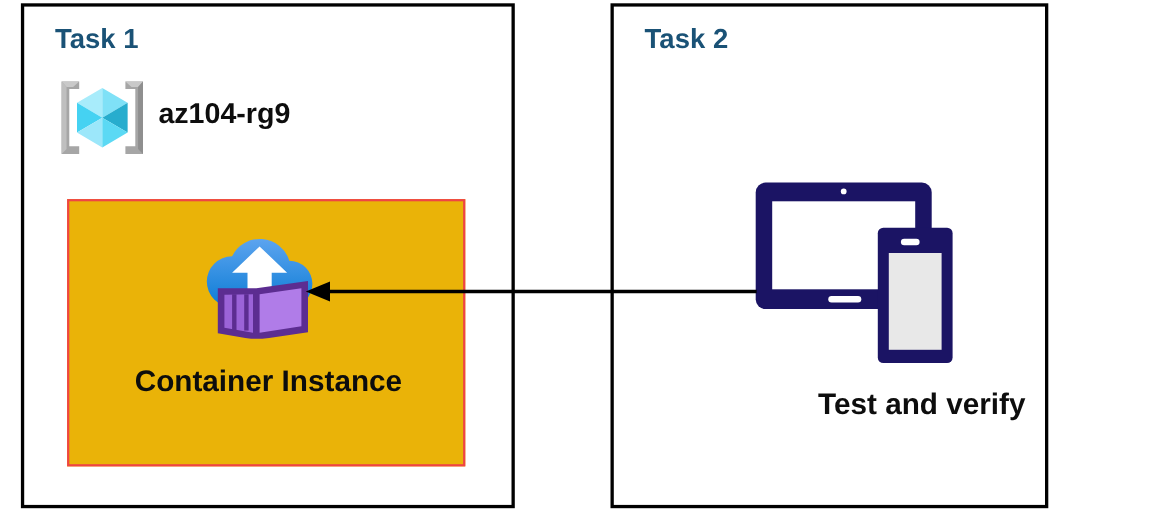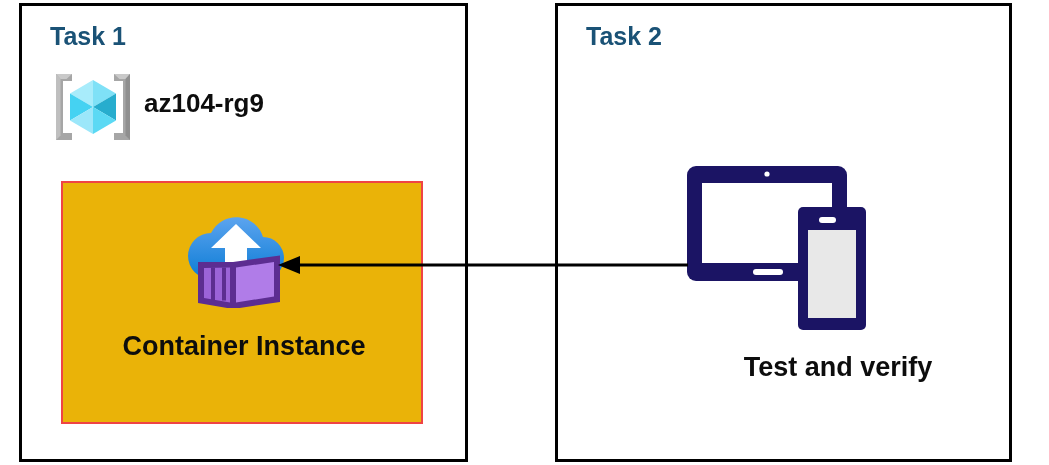--- a/index.html
+++ b/index.html
@@ -32,21 +32,21 @@
   #panel-task1 {
     left: 3px;
     top: 3px;
     width: 449px;
     height: 459px;
     margin-left: 16px;
   }
   #panel-task2 {
     left: 555px;
     top: 3px;
-    width: 457px;
+    width: 398px;
     height: 459px;
   }
 
   .panel-title {
     position: absolute;
     left: 28px;
     top: 16px;
     font-size: 25px;
     font-weight: bold;
     color: #1A5276;

